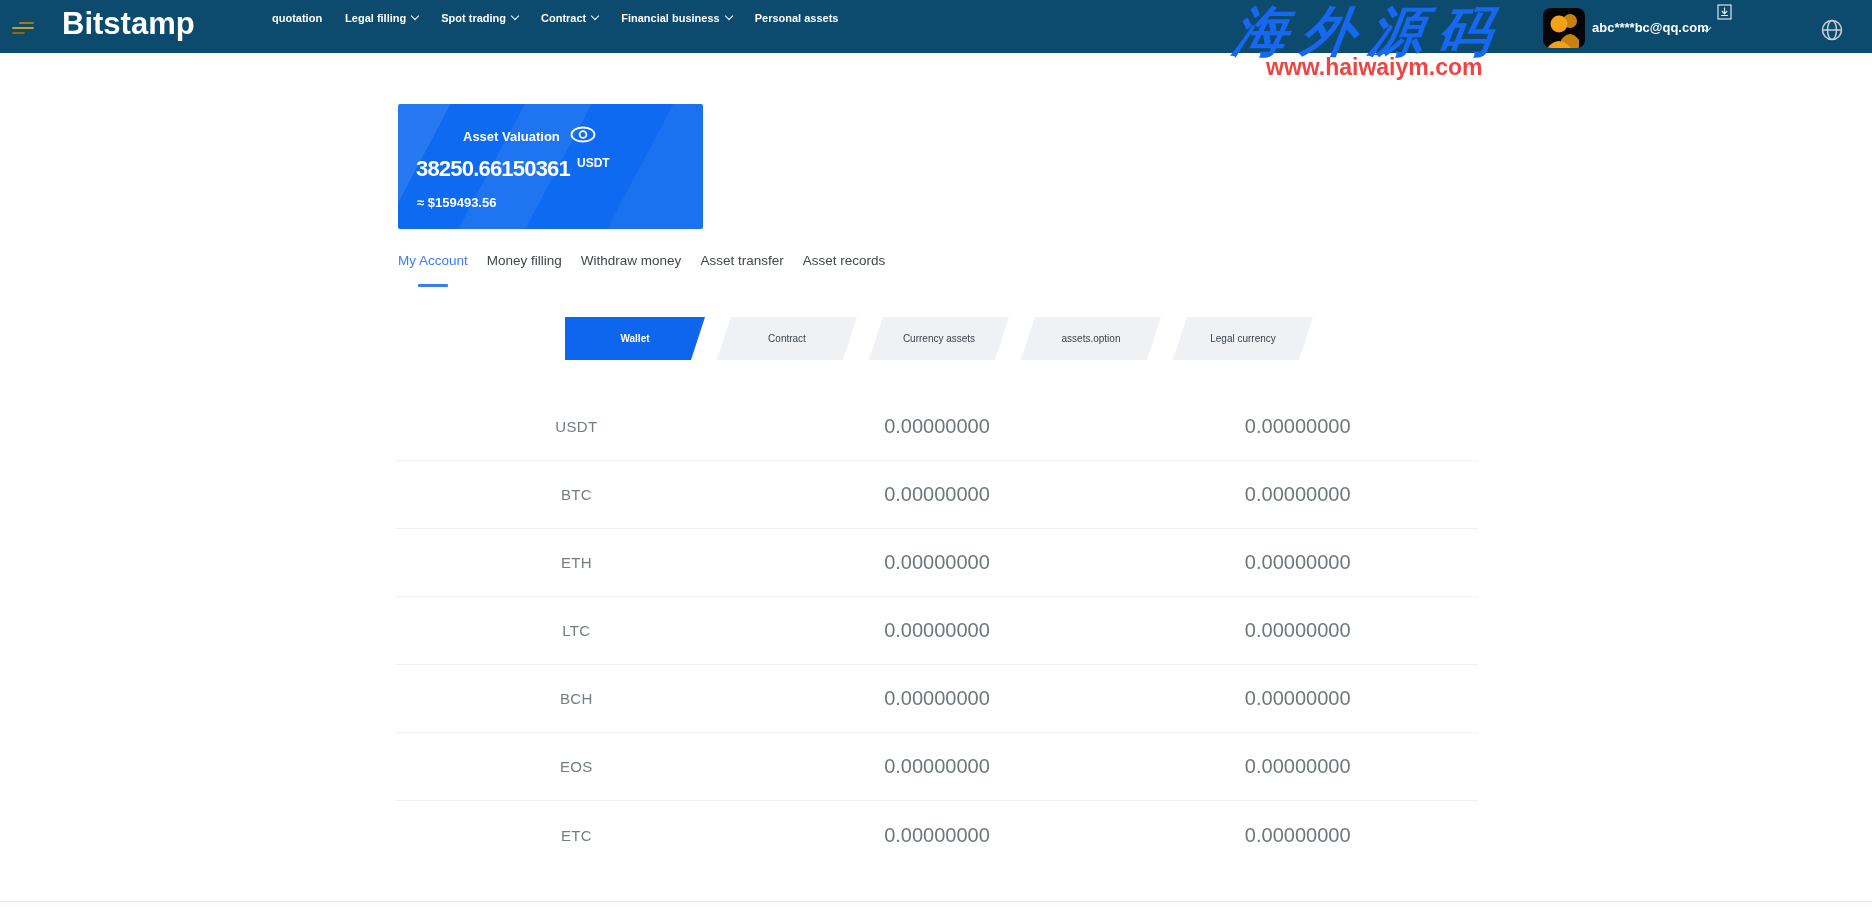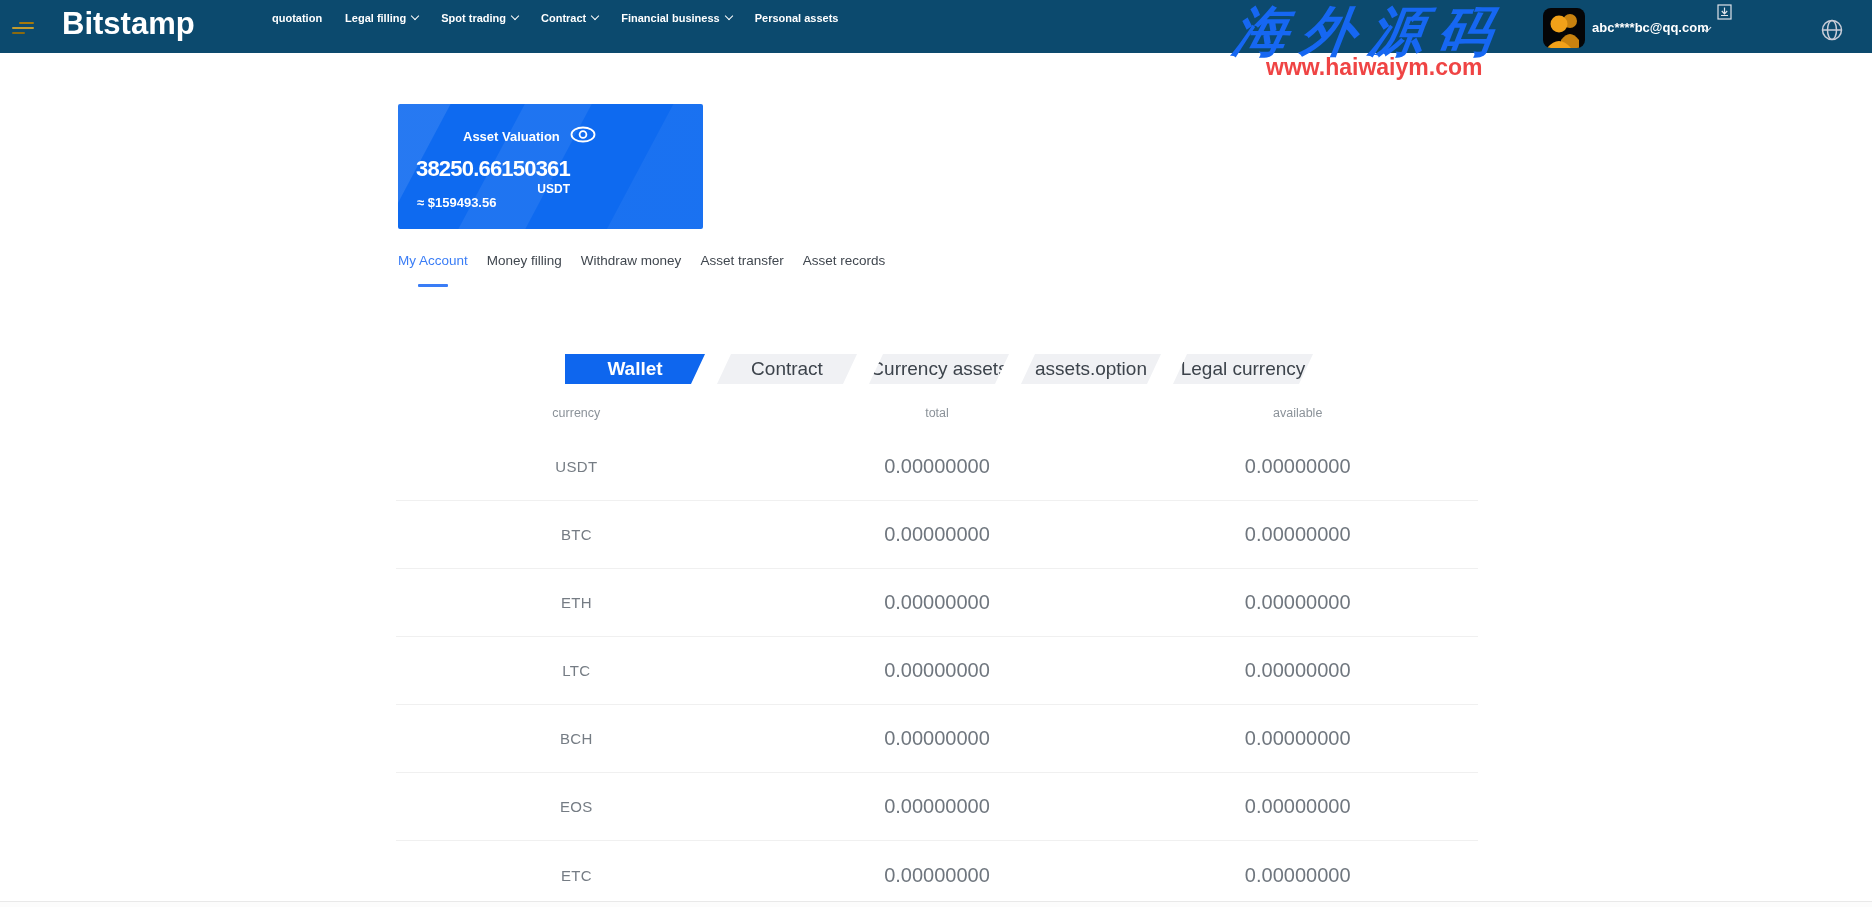--- a/index.html
+++ b/index.html
@@ -82,21 +82,21 @@
         rgba(255,255,255,0.00) 52.3%, rgba(255,255,255,0.00) 74%,
         rgba(255,255,255,0.05) 74.3%),
       #0e6af0;
     color:#ffffff;
   }
   .card-label-row {
     position:absolute; left:21px; top:22px;
     display:flex; align-items:center; gap:10px;
     font-size:13px; font-weight:bold;margin-left:44px;
   }
-  .card-amount-row { position:absolute; left:18px; top:52px; display:flex; align-items:flex-end;flex-direction:column; }
+  .card-amount-row { position:absolute; left:18px; top:52px; display:flex; align-items:flex-start; }
   .card-amount { font-size:22px; font-weight:bold; letter-spacing:-0.8px; }
   .card-ccy { font-size:12px; font-weight:bold; margin-left:7px; }
   .card-approx { position:absolute; left:19px; top:91px; font-size:13px; font-weight:bold; }
 
   
   .acct-tabs {
     position:absolute; left:398px; top:253px;
     display:flex; gap:19px;
   }
   .acct-tab {
@@ -108,26 +108,25 @@
     position:absolute; left:50%; bottom:0; transform:translateX(-50%);
     width:30px; height:3px; background:#3a7df6; border-radius:1px;
   }
 
   
   .wallet-tabs {
     position:absolute; left:565px; top:317px;
     display:flex; gap:12px;
   }
   .wtab {
-    width:140px; height:30px;
-    background:#f0f1f4; color:#3c434b; font-size:19px;
+    width:140px; height:43px;
+    background:#f0f1f4; color:#3c434b; font-size:10px;
     display:flex; align-items:center; justify-content:center;
     clip-path:polygon(14px 0, 100% 0, calc(100% - 14px) 100%, 0 100%);
     cursor:pointer;
-    margin-top:37px;
   }
   .wtab.active {
     background:#0e66ee; color:#ffffff; font-weight:bold;
     clip-path:polygon(0 0, 100% 0, calc(100% - 14px) 100%, 0 100%);
   }
 
   
   .table { position:absolute; left:396px; top:393px; width:1082px; }
   .thead { height:40px; display:flex; align-items:center; }
   .th { flex:1; text-align:center; font-size:12.5px; color:#8b9299; }
@@ -245,25 +244,20 @@
 
 <div class="wallet-tabs">
   <div class="wtab active">Wallet</div>
   <div class="wtab">Contract</div>
   <div class="wtab">Currency assets</div>
   <div class="wtab">assets.option</div>
   <div class="wtab">Legal currency</div>
 </div>
 
 <div class="table">
-  <div class="thead">
-    <div class="th">currency</div>
-    <div class="th">total</div>
-    <div class="th">available</div>
-  </div>
 
   <div class="trow">
     <div class="td-cur">USDT</div>
     <div class="td-val">0.00000000</div>
     <div class="td-val">0.00000000</div>
   </div>
   <div class="trow">
     <div class="td-cur">BTC</div>
     <div class="td-val">0.00000000</div>
     <div class="td-val">0.00000000</div>

